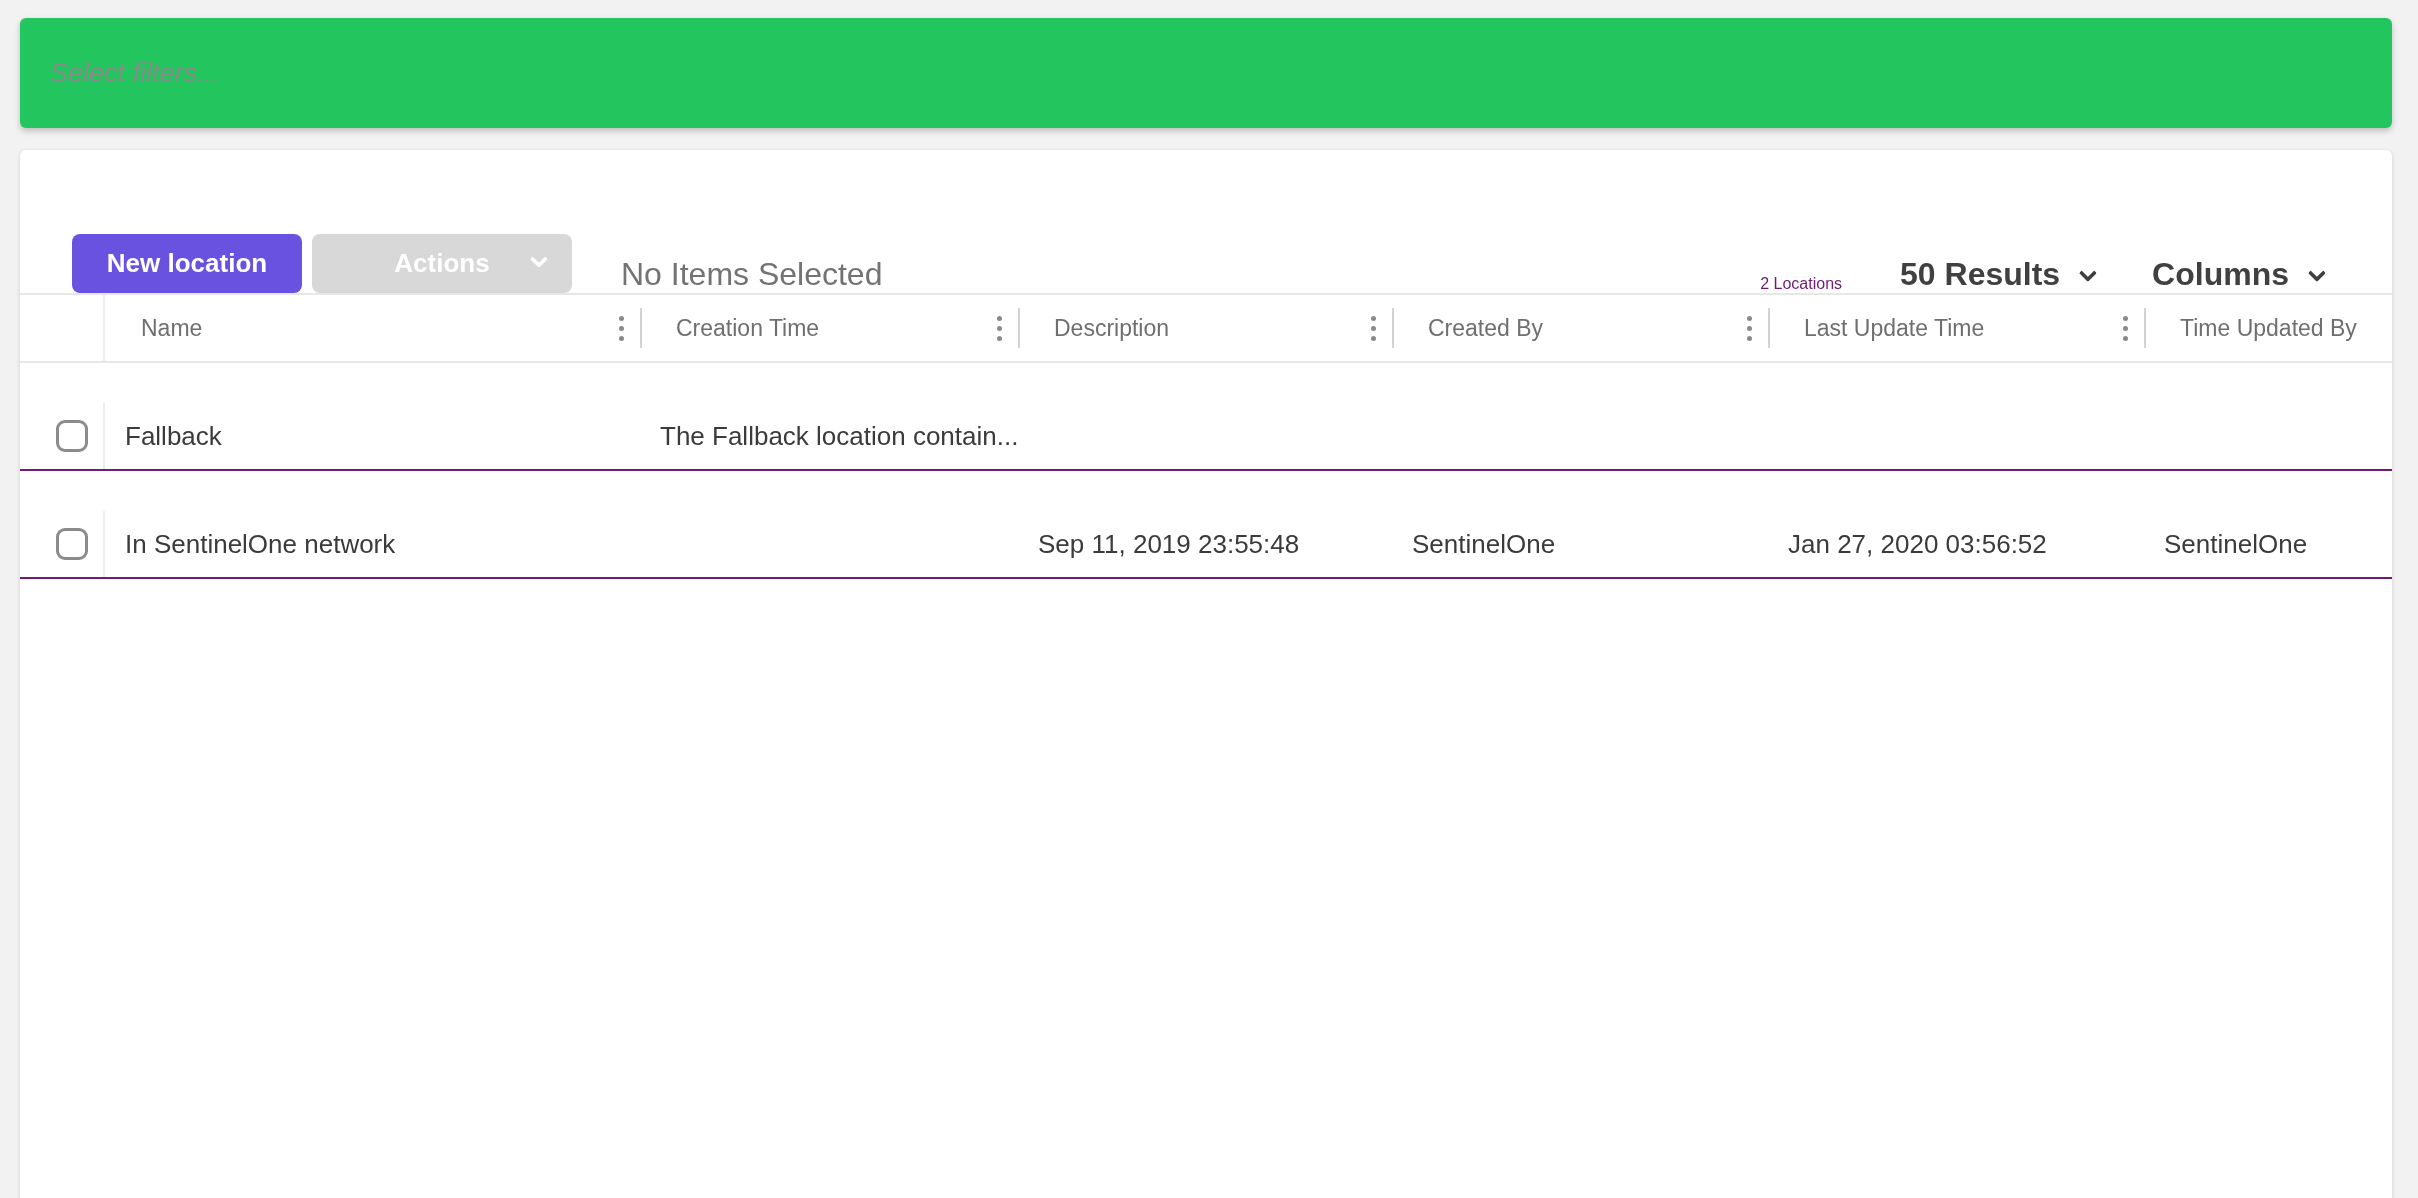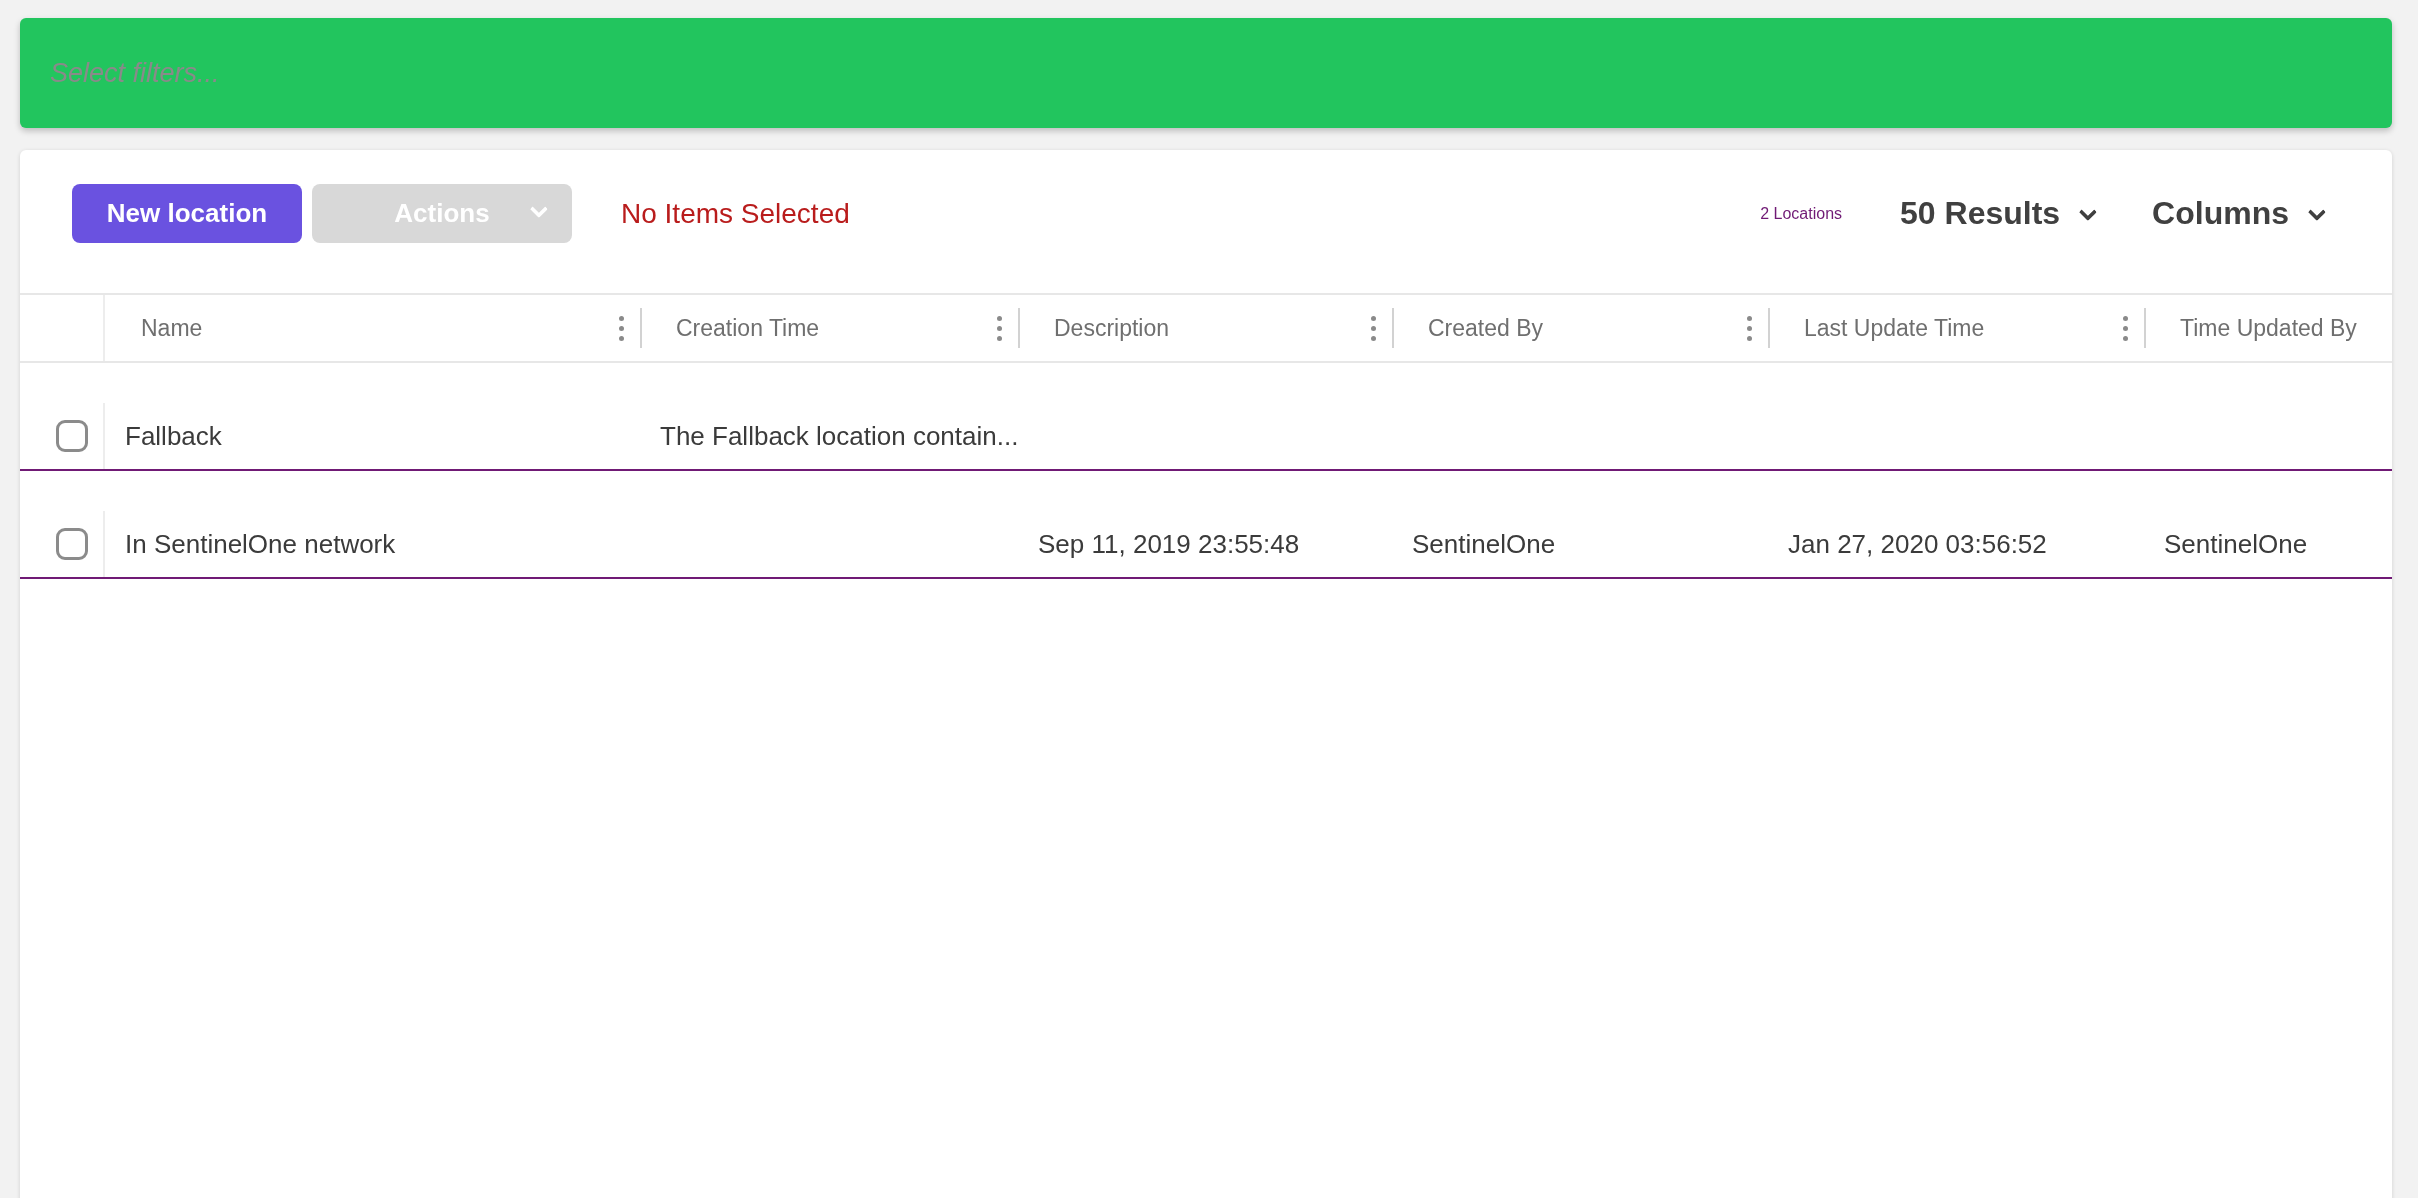--- a/index.html
+++ b/index.html
@@ -26,38 +26,38 @@
 
   
   .main-card {
     position:absolute; left:20px; top:150px; width:2372px; height:1060px;
     background:#ffffff; border-radius:6px 6px 0 0;
     box-shadow:0 1px 4px rgba(0,0,0,0.14);
   }
 
   
   .toolbar {
-    height:143px; display:flex; align-items:center;
-    padding:0 70px 16px 52px;
+    height:143px; display:flex; align-items:flex-end;
+    padding:0 70px 0 52px;
   }
   .btn {
     height:59px; border:none; border-radius:8px; font-family:inherit;
     font-size:26px; font-weight:bold; cursor:pointer;
     display:flex; align-items:center; justify-content:center;
     position:relative;
   }
   .btn-primary { width:230px; background:#6a52e0; color:#ffffff; }
   .btn-disabled { width:260px; background:#d8d8d8; color:#ffffff; margin-left:10px; cursor:default; }
   .chev {
     display:inline-block; width:13px; height:13px;
     border-right:4px solid currentColor; border-bottom:4px solid currentColor;
     border-radius:2px; transform:rotate(45deg) translateY(-2px);
   }
   .btn-disabled .chev { position:absolute; right:28px; top:20px; color:#ffffff; }
-  .selection-status { margin-left:49px; font-size:28px; color:#b91c1c; }
+  .selection-status { margin-left:49px; font-size:32px; color:#737373; }
   .toolbar-spacer { flex:1; }
   .locations-count { font-size:16px; color:#701a75;margin-left:6px; }
   .dropdown-link {
     display:flex; align-items:center; gap:20px;
     font-size:32px; font-weight:bold; color:#404040; cursor:pointer;
   }
   .dropdown-link .chev { border-width:0 4px 4px 0; border-style:solid; }
   .results-dropdown { margin-left:58px; }
   .columns-dropdown { margin-left:59px; }
 

